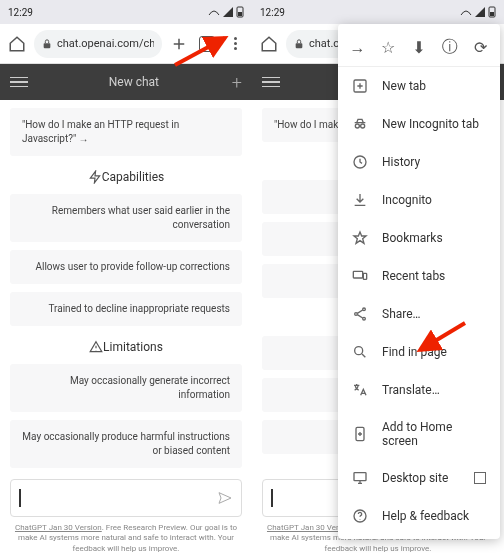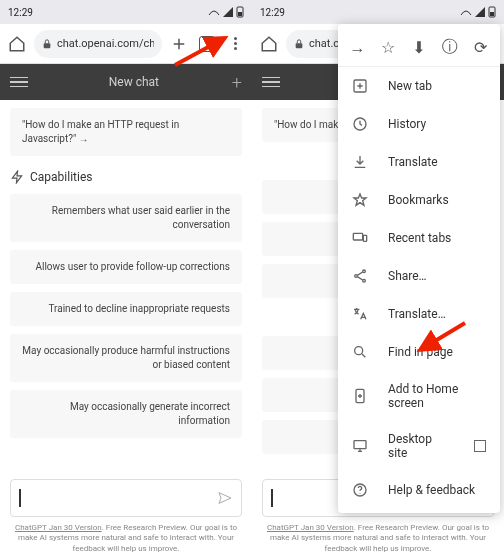--- a/index.html
+++ b/index.html
@@ -15,29 +15,29 @@
 .dots{display:flex;flex-direction:column;gap:2px}
 .dot{width:3px;height:3px;background:#555;border-radius:50%}
 .chat-header{height:36px;background:#3d3d3d;color:#d0d0d0;display:flex;align-items:center;padding:0 10px;font-size:12px}
 .hamburger{width:18px;display:flex;flex-direction:column;gap:3px;margin-right:8px}
 .hamburger span{height:1.5px;background:#ccc}
 .chat-title{flex:1;text-align:center}
 .chat-plus{font-size:18px;color:#aaa;font-weight:300}
 .content{flex:1;overflow:hidden;padding:8px 10px;display:flex;flex-direction:column;gap:8px;position:relative}
 .card{background:#f7f7f8;padding:10px 12px;font-size:10px;color:#444;text-align:right;border-radius:3px;line-height:1.4}
 .example-card{display:flex;align-items:center;justify-content:space-between;text-align:left}
-.section-h{display:flex;align-items:center;gap:6px;font-size:12px;color:#333;margin:6px 0 2px}
+.section-h{display:flex;align-items:center;justify-content:center;gap:0;font-size:12px;color:#333;margin:6px 0 2px}
 .input-bar{height:38px;margin:6px 10px;border:1px solid #ddd;border-radius:4px;display:flex;align-items:center;padding:0 8px;font-size:11px;color:#888}
 .input-cursor{width:1.5px;height:18px;background:#333}
 .footer{font-size:8px;color:#888;text-align:center;padding:0 12px 6px;line-height:1.3}
 .footer u{}
 .menu{position:absolute;top:24px;right:4px;width:162px;background:#fff;border-radius:4px;box-shadow:0 2px 12px rgba(0,0,0,.25);z-index:10;padding:4px 0}
 .menu-top{display:flex;justify-content:space-around;padding:8px 4px;border-bottom:1px solid #eee}
 .menu-top>div{width:22px;height:22px;display:flex;align-items:center;justify-content:center;color:#555}
-.menu-item{display:flex;align-items:center;gap:20px;padding:11px 14px;font-size:12px;color:#333}
+.menu-item{display:flex;align-items:center;gap:14px;padding:11px 14px;font-size:12px;color:#333}
 .menu-item svg,.menu-item .mi-icon{width:16px;height:16px;flex-shrink:0;color:#666}
 .desktop-check{margin-left:auto;width:12px;height:12px;border:1.5px solid #666}
 .arrow-red{position:absolute;z-index:20;pointer-events:none}
 .send-icon{margin-left:auto;color:#aaa}
 .url-txt{white-space:nowrap;overflow:hidden}
 </style>
 </head>
 <body>
 
 <div class="phone">
@@ -100,22 +100,29 @@
       </div>
     <div class="section-h">
       <svg width="14" height="14" viewBox="0 0 24 24" fill="none" stroke="#555" stroke-width="2">
           <path d="M13 2 L4 14 H12 L11 22 L20 10 H12 Z"></path>
         </svg>
       <span>Capabilities</span>
     </div>
     <div class="card">Remembers what user said earlier in the conversation</div>
     <div class="card">Allows user to provide follow-up corrections</div>
     <div class="card">Trained to decline inappropriate requests</div>
+    <div class="section-h">
+      <svg width="14" height="14" viewBox="0 0 24 24" fill="none" stroke="#555" stroke-width="2">
+          <path d="M12 3 L22 20 H2 Z"></path>
+          <path d="M12 10v4M12 17v.5"></path>
+        </svg>
+      <span>Limitations</span>
+    </div>
+    <div class="card">May occasionally generate incorrect information</div>
     <div class="card">May occasionally produce harmful instructions or biased content</div>
-    <div class="card">May occasionally generate incorrect information</div>
 
   </div>
   <div class="input-bar">
     <div class="input-cursor"></div>
     <svg class="send-icon" width="16" height="16" viewBox="0 0 24 24" fill="none" stroke="#aaa" stroke-width="1.5">
         <path d="M3 20 L21 12 L3 4 L6 12 Z"></path>
       </svg>
   </div>
   <div class="footer"><u>ChatGPT Jan 30 Version</u><span>. Free Research Preview. Our goal is to make AI systems more natural and safe to interact with. Your feedback will help us improve.</span></div>
 </div>
@@ -188,30 +195,39 @@
     </div>
     <div class="menu-item">
         <svg class="mi-icon" viewBox="0 0 24 24" fill="none" stroke="#666" stroke-width="2">
           <rect x="3" y="3" width="18" height="18" rx="2"></rect>
           <path d="M12 8v8M8 12h8"></path>
         </svg>
         <span>New tab</span>
       </div>
     <div class="menu-item">
         <svg class="mi-icon" viewBox="0 0 24 24" fill="none" stroke="#666" stroke-width="2">
+          <path d="M4 10h16M7 10l2-5h6l2 5"></path>
+          <circle cx="8" cy="15" r="3"></circle>
+          <circle cx="16" cy="15" r="3"></circle>
+          <path d="M11 15h2"></path>
+        </svg>
+        <span>New Incognito tab</span>
+      </div>
+    <div class="menu-item">
+        <svg class="mi-icon" viewBox="0 0 24 24" fill="none" stroke="#666" stroke-width="2">
           <circle cx="12" cy="12" r="9"></circle>
           <path d="M12 7v5l3 2"></path>
         </svg>
         <span>History</span>
       </div>
     <div class="menu-item">
         <svg class="mi-icon" viewBox="0 0 24 24" fill="none" stroke="#666" stroke-width="2">
           <path d="M12 3v12M7 10l5 5 5-5M4 20h16"></path>
         </svg>
-        <span>Translate</span>
+        <span>Incognito</span>
       </div>
     <div class="menu-item">
         <svg class="mi-icon" viewBox="0 0 24 24" fill="none" stroke="#666" stroke-width="2">
           <path d="M12 3l2.5 6H21l-5 4 2 7-6-4-6 4 2-7-5-4h6.5z"></path>
         </svg>
         <span>Bookmarks</span>
       </div>
     <div class="menu-item">
         <svg class="mi-icon" viewBox="0 0 24 24" fill="none" stroke="#666" stroke-width="2">
           <rect x="2" y="5" width="14" height="10" rx="1"></rect>
@@ -223,30 +239,30 @@
         <svg class="mi-icon" viewBox="0 0 24 24" fill="none" stroke="#666" stroke-width="2">
           <circle cx="18" cy="5" r="2"></circle>
           <circle cx="6" cy="12" r="2"></circle>
           <circle cx="18" cy="19" r="2"></circle>
           <path d="M8 11l8-5M8 13l8 5"></path>
         </svg>
         <span>Share…</span>
       </div>
     <div class="menu-item">
         <svg class="mi-icon" viewBox="0 0 24 24" fill="none" stroke="#666" stroke-width="2">
-          <path d="M3 5h8M7 3v2M5 5c0 3 2 6 5 7M9 5c0 3-2 6-5 7M13 20l4-9 4 9M14.5 17h5"></path>
-        </svg>
-        <span>Translate…</span>
-      </div>
-    <div class="menu-item">
-        <svg class="mi-icon" viewBox="0 0 24 24" fill="none" stroke="#666" stroke-width="2">
           <circle cx="10" cy="10" r="6"></circle>
           <path d="M15 15l5 5"></path>
         </svg>
         <span>Find in page</span>
+      </div>
+    <div class="menu-item">
+        <svg class="mi-icon" viewBox="0 0 24 24" fill="none" stroke="#666" stroke-width="2">
+          <path d="M3 5h8M7 3v2M5 5c0 3 2 6 5 7M9 5c0 3-2 6-5 7M13 20l4-9 4 9M14.5 17h5"></path>
+        </svg>
+        <span>Translate…</span>
       </div>
     <div class="menu-item">
         <svg class="mi-icon" viewBox="0 0 24 24" fill="none" stroke="#666" stroke-width="2">
           <rect x="6" y="2" width="12" height="20" rx="2"></rect>
           <path d="M12 9v6M9 12h6"></path>
         </svg>
         <span>Add to Home screen</span>
       </div>
     <div class="menu-item">
         <svg class="mi-icon" viewBox="0 0 24 24" fill="none" stroke="#666" stroke-width="2">

